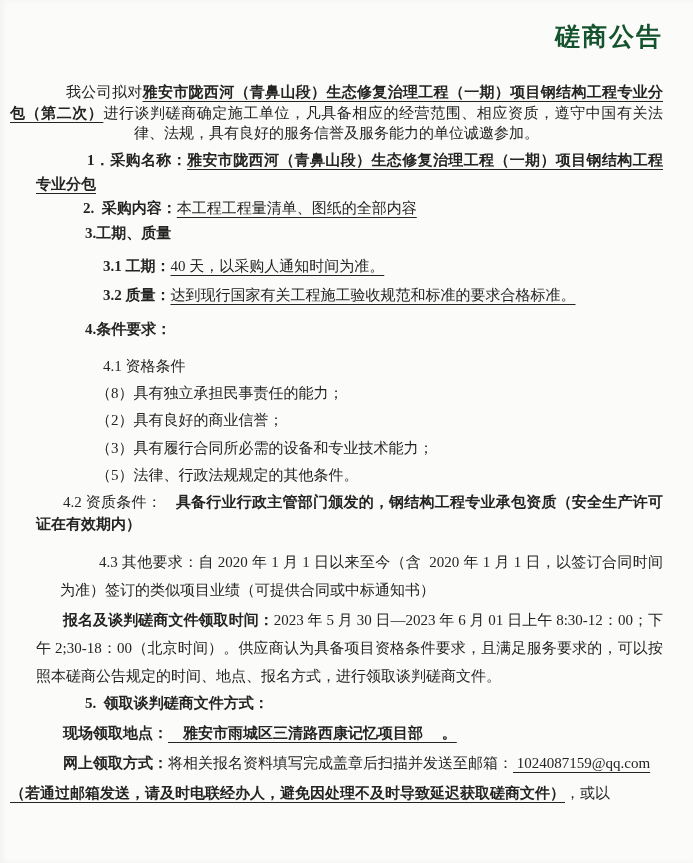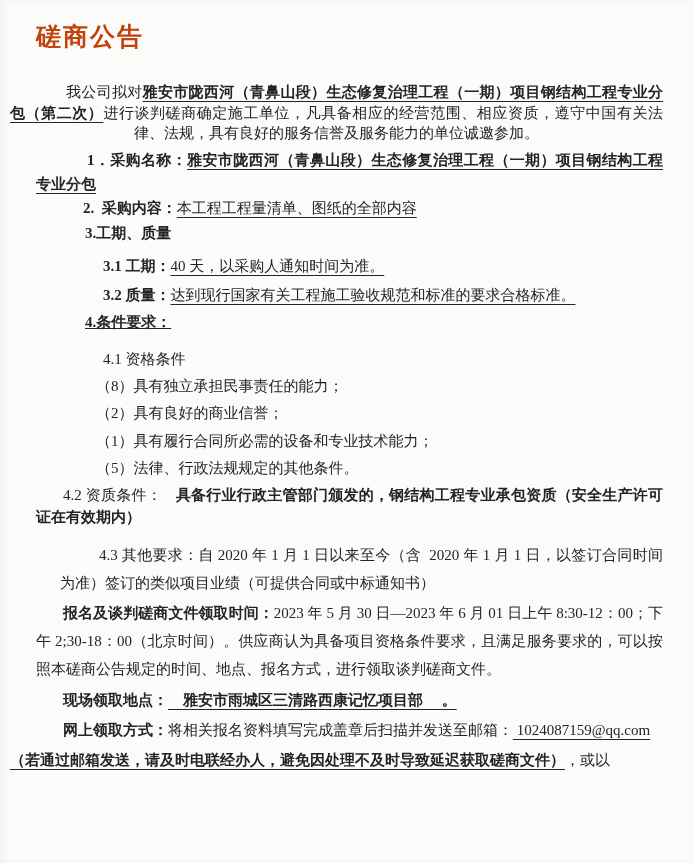--- a/index.html
+++ b/index.html
@@ -11,39 +11,39 @@
     box-sizing:border-box;
     padding:20px 30px 0 36px;
     font-family:"Liberation Serif","DejaVu Serif",serif;
     font-size:15px;
     color:#242424;
     overflow:hidden;
     box-shadow:inset 3px 0 6px rgba(0,0,0,0.04);
   }
   h1.doc-title {
     margin:0;
-    text-align:left;
+    text-align:right;
     font-family:"Liberation Sans","DejaVu Sans",sans-serif;
     font-size:25px;
     line-height:32px;
     font-weight:700;
     letter-spacing:2px;
-    color:#c2410c;
+    color:#14532d;
   }
   p { margin:0; text-align:justify; }
   .b { font-weight:bold; }
   .u { text-decoration:underline; text-underline-offset:3.5px; text-decoration-thickness:1.2px; }
 
   .intro   { margin:30px 0 0 -26px; text-indent:56px; line-height:20.5px; text-align:justify; text-align-last:center; }
   .p-item1 { margin-top:4px;  line-height:24px;  text-indent:51px; }
   .p-item2 { line-height:25px; text-indent:47px; }
   .p-item3 { line-height:25px; text-indent:49px; }
   .p-31    { margin-top:8px;  line-height:25px;  text-indent:67px; }
   .p-32    { margin-top:4px;  line-height:25px;  text-indent:67px; }
-  .p-4     { margin-top:2px;  line-height:25px;  text-indent:49px;text-decoration:underline; }
+  .p-4     { margin-top:9px;  line-height:25px;  text-indent:49px; }
   .p-41    { margin-top:12px; line-height:25px;  text-indent:67px; }
   .cond    { margin-top:2px;  line-height:25.5px; text-indent:60px; }
   .p-42    { margin-top:2px;  line-height:22px;  text-indent:27px; }
   .p-42 .gap { margin-left:14px; }
   .p-43    { margin-top:13px; line-height:28px;  text-indent:39px;margin-left:24px; }
   .p-signup{ margin-top:2px;  line-height:28px;  text-indent:27px; }
   .p-5     { margin-top:1px;  line-height:25px;  text-indent:49px; }
   .p-onsite{ margin-top:5px;  line-height:25px;  padding-left:27px; }
   .p-online{ margin-top:5px;  line-height:25px;  padding-left:27px; }
   .p-note  { margin-top:5px;  line-height:25px;  margin-left:-26px; }
@@ -66,29 +66,30 @@
   <p class="p-31"><span class="b">3.1 工期：</span><span class="u">40 天，以采购人通知时间为准。</span></p>
 
   <p class="p-32"><span class="b">3.2 质量：</span><span class="u">达到现行国家有关工程施工验收规范和标准的要求合格标准。</span></p>
 
   <p class="p-4 b">4.条件要求：</p>
 
   <p class="p-41">4.1 资格条件</p>
 
   <p class="cond">（8）具有独立承担民事责任的能力；</p>
   <p class="cond">（2）具有良好的商业信誉；</p>
-  <p class="cond">（1）具有履行合同所必需的设备和专业技术能力；</p>
+  <p class="cond">（3）具有履行合同所必需的设备和专业技术能力；</p>
   <p class="cond">（5）法律、行政法规规定的其他条件。</p>
 
   <p class="p-42"><span>4.2 资质条件：</span><span class="b gap">具备行业行政主管部门颁发的，钢结构工程专业承包资质（安全生产许可证在有效期内）</span></p>
 
   <p class="p-43"><span>4.3 其他要求：</span><span>自 2020 年 1 月 1 日以来至今（含&nbsp; 2020 年 1 月 1 日，以签订合同时间为准）签订的类似项目业绩（可提供合同或中标通知书）</span></p>
 
   <p class="p-signup"><span class="b">报名及谈判磋商文件领取时间：</span><span>2023 年 5 月 30 日—2023 年 6 月 01 日上午 8:30-12：00；下午 2;30-18：00（北京时间）。供应商认为具备项目资格条件要求，且满足服务要求的，可以按照本磋商公告规定的时间、地点、报名方式，进行领取谈判磋商文件。</span></p>
 
+  <p class="p-5 b">5.&nbsp; 领取谈判磋商文件方式：</p>
 
   <p class="p-onsite"><span class="b">现场领取地点：</span><span class="b u">&nbsp;&nbsp;&nbsp;&nbsp;雅安市雨城区三清路西康记忆项目部&nbsp;&nbsp;&nbsp;&nbsp;&nbsp;。</span></p>
 
   <p class="p-online"><span class="b">网上领取方式：</span><span>将相关报名资料填写完成盖章后扫描并发送至邮箱：</span><span class="u">&nbsp;1024087159@qq.com</span></p>
 
   <p class="p-note"><span class="b u">（若通过邮箱发送，请及时电联经办人，避免因处理不及时导致延迟获取磋商文件）</span><span>，或以</span></p>
 
 </div>
 
 </body></html>

